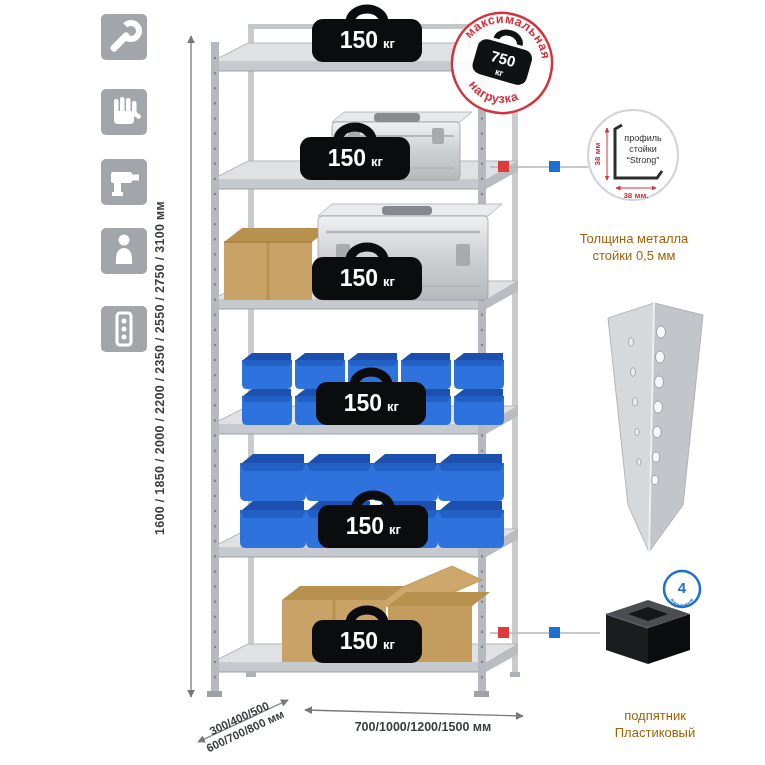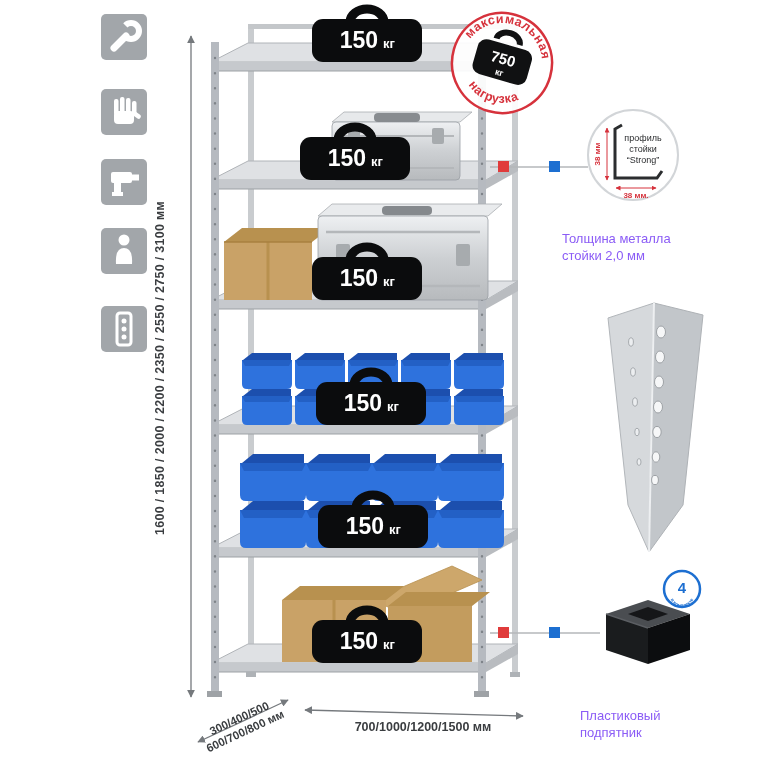--- a/index.html
+++ b/index.html
@@ -19,21 +19,21 @@
   .ic{position:absolute;left:101px;width:46px;height:46px;background:#a2a6aa;border-radius:5px;
       display:flex;align-items:center;justify-content:center;}
   .height-label{position:absolute;left:150px;top:40px;width:20px;height:656px;
       writing-mode:vertical-rl;transform:rotate(180deg);font-size:12.5px;font-weight:bold;
       color:#3a3d40;text-align:center;letter-spacing:0.3px;line-height:20px;}
   .width-label{position:absolute;left:318px;top:720px;width:210px;text-align:center;
       font-size:12.5px;font-weight:bold;color:#3a3d40;}
   .depth-label{position:absolute;left:188px;top:736px;width:120px;transform:rotate(-25deg);
       transform-origin:left center;text-align:center;font-size:11.5px;font-weight:bold;
       color:#3a3d40;line-height:1.25;}
-  .cap{position:absolute;font-size:13px;color:#8b5cf6;line-height:1.3;}
+  .cap{position:absolute;text-align:center;font-size:13px;color:#a16207;line-height:1.3;}
   .cap-profile{left:562px;top:231px;width:144px;}
   .cap-foot{left:580px;top:708px;width:150px;}
 </style>
 </head>
 <body>
 
 <div class="canvas">
 
   <svg class="scene" width="765" height="765" viewBox="0 0 765 765" xmlns="http://www.w3.org/2000/svg">
     <defs>
@@ -331,21 +331,21 @@
 
   <div class="width-label">700/1000/1200/1500 мм</div>
 
   <div class="depth-label">
     <div>300/400/500</div>
     <div>600/700/800 мм</div>
   </div>
 
   <div class="cap cap-profile">
     <div>Толщина металла</div>
-    <div>стойки 2,0 мм</div>
+    <div>стойки 0,5 мм</div>
   </div>
 
   <div class="cap cap-foot">
+    <div>подпятник</div>
     <div>Пластиковый</div>
-    <div>подпятник</div>
   </div>
 
 </div>
 
 </body></html>

